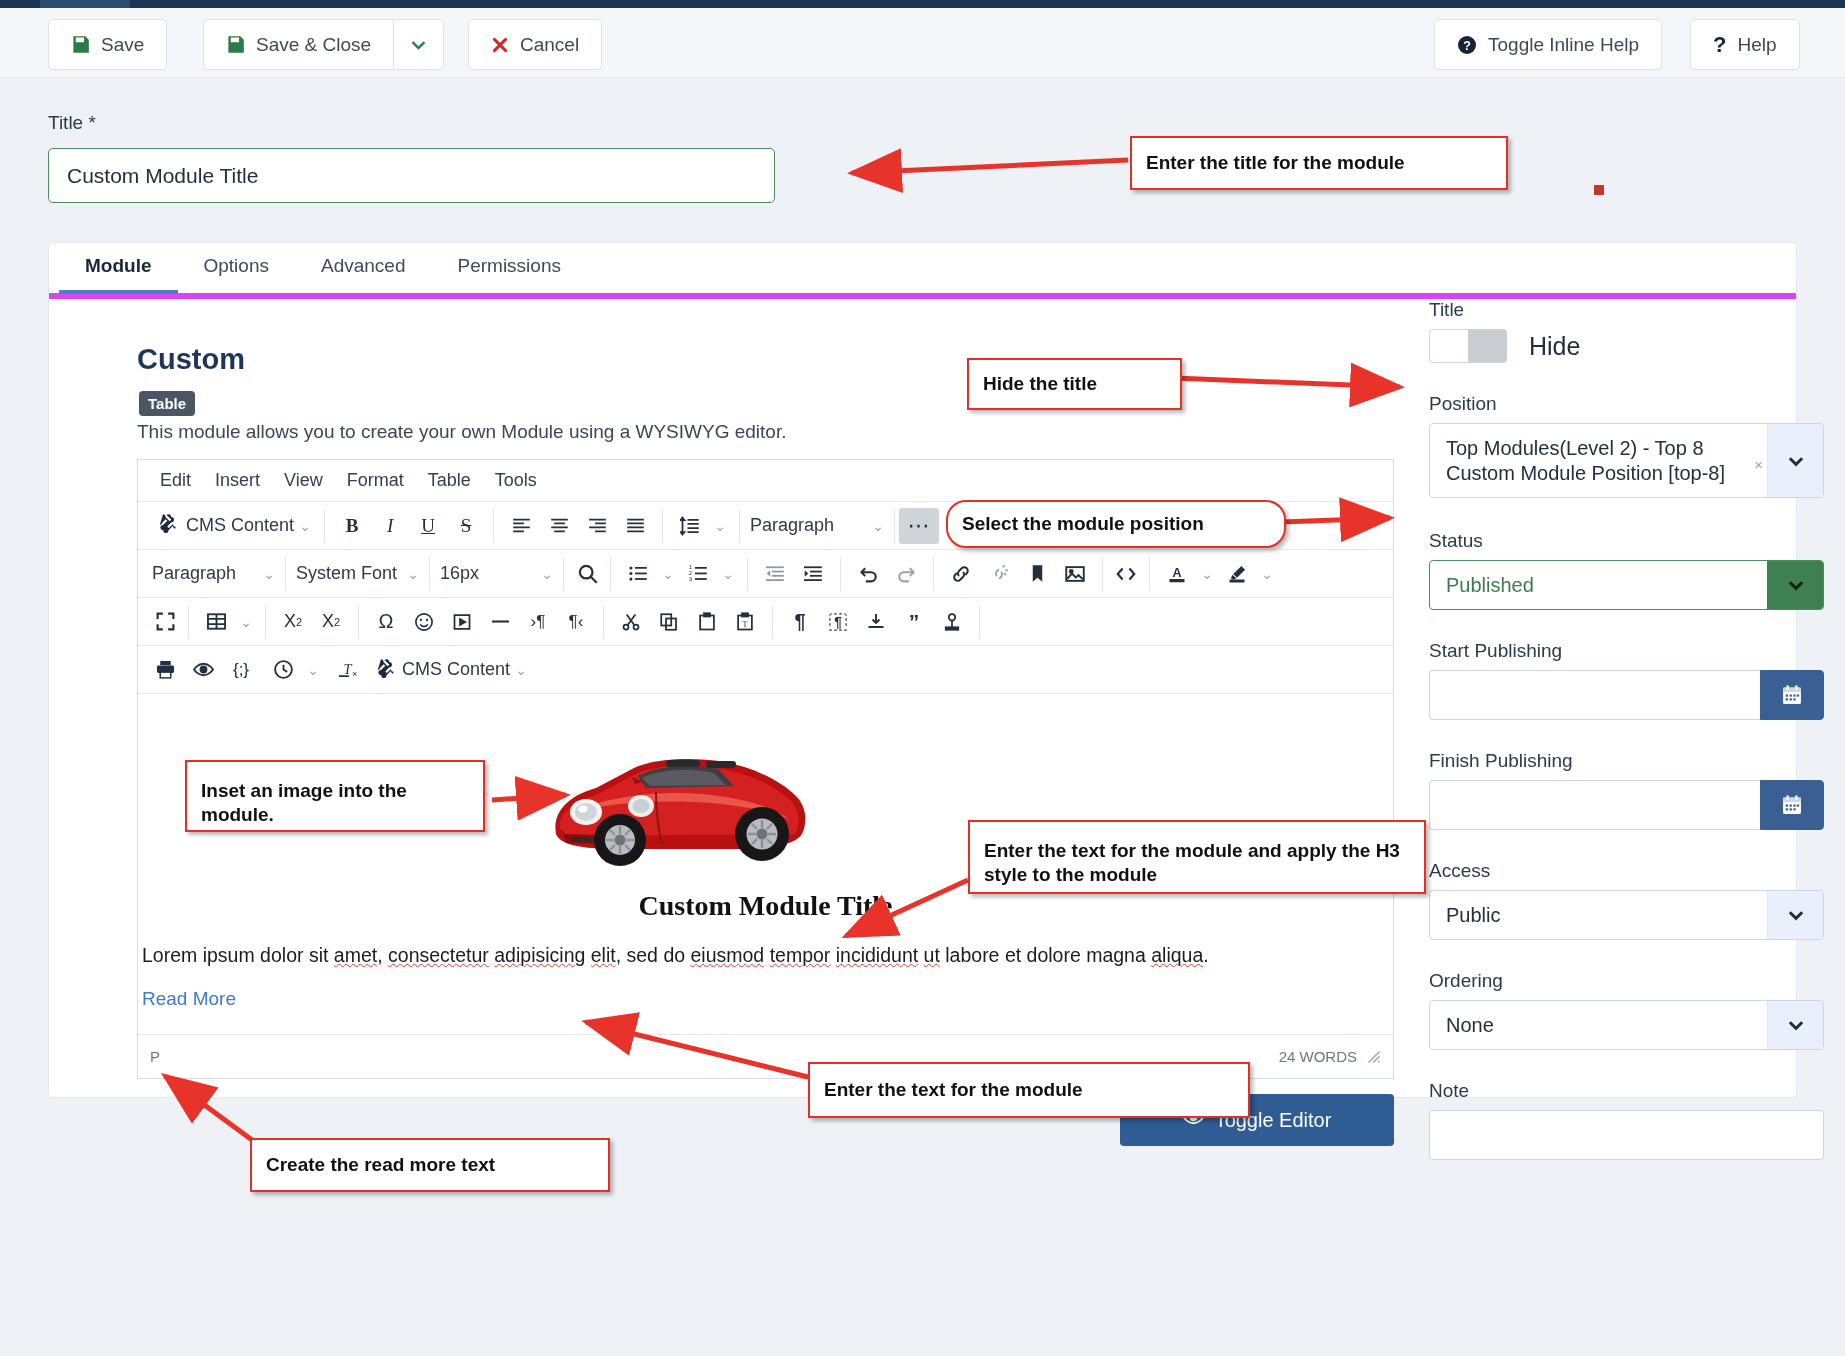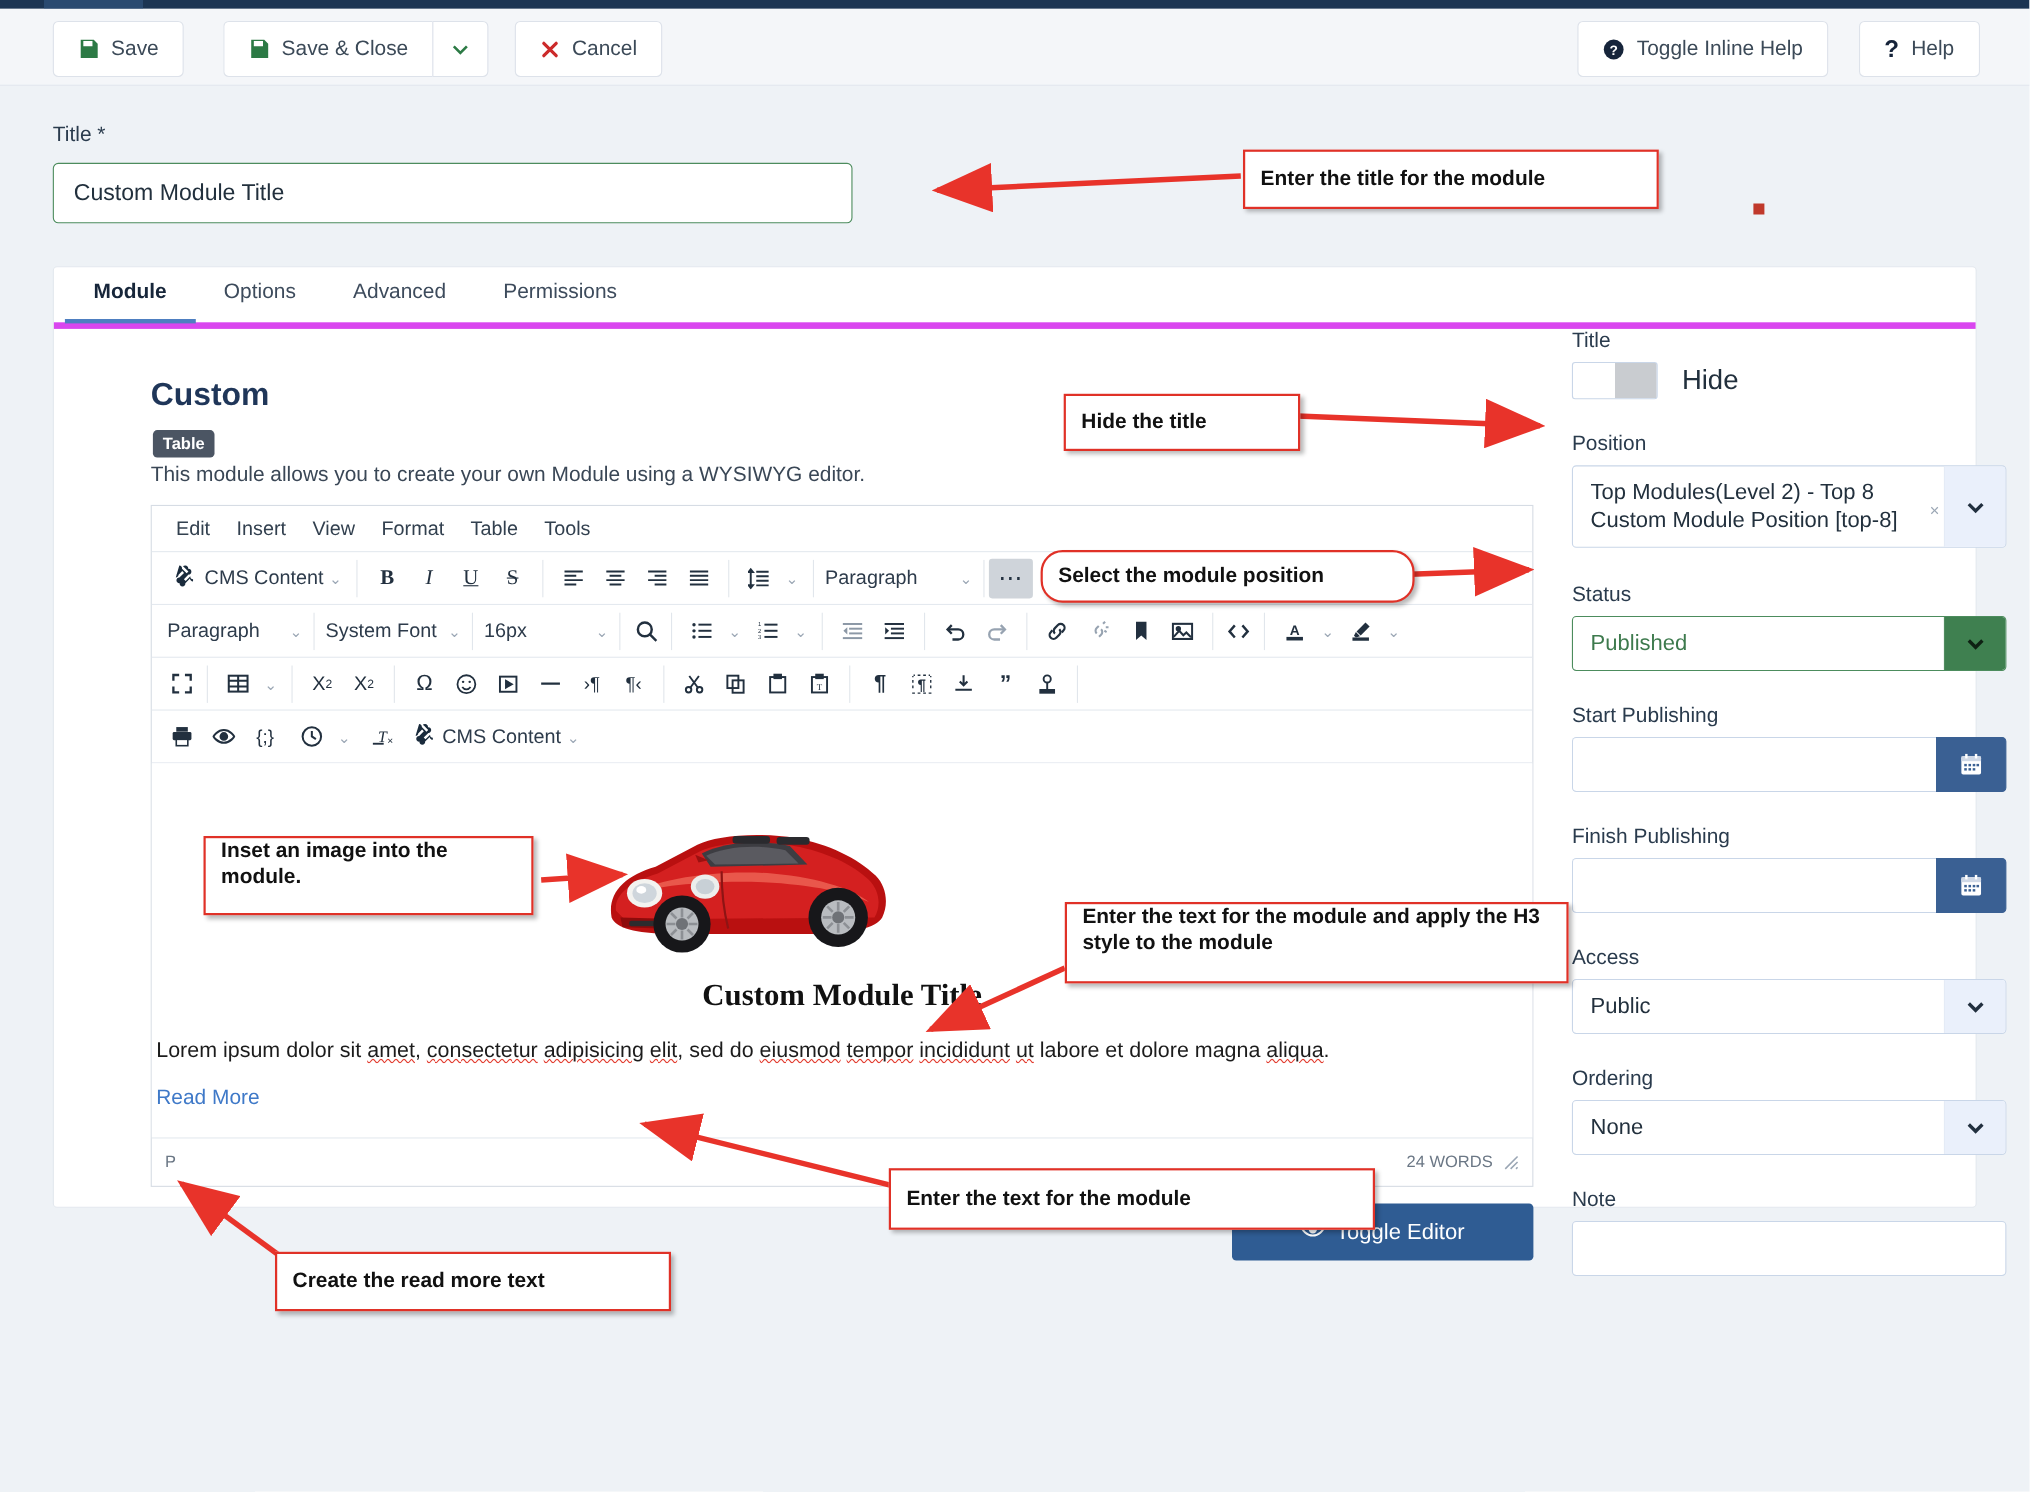--- a/index.html
+++ b/index.html
@@ -195,21 +195,21 @@
 
   
   .ann {
     position:absolute; background:#fff; border:2px solid #e03127;
     box-shadow:3px 3px 4px rgba(0,0,0,.28);
     font-size:19px; font-weight:bold; color:#111;
     display:flex; align-items:center; padding:0 14px;
     font-family:"Liberation Sans", sans-serif;
     z-index:30;
   }
-  .ann.two { line-height:1.25; display:block; padding-top:0; }
+  .ann.two { line-height:1.25; display:block; padding-top:17px; }
   svg.arrow-layer { position:absolute; left:0; top:0; width:1845px; height:1356px; pointer-events:none; z-index:29; }
   .red-dot { position:absolute; left:1594px; top:185px; width:10px; height:10px; background:#c0392b; z-index:5; }
 </style>
 </head>
 <body>
 
 <div class="topbar-strip">
   <div class="sel"></div>
 </div>
 

